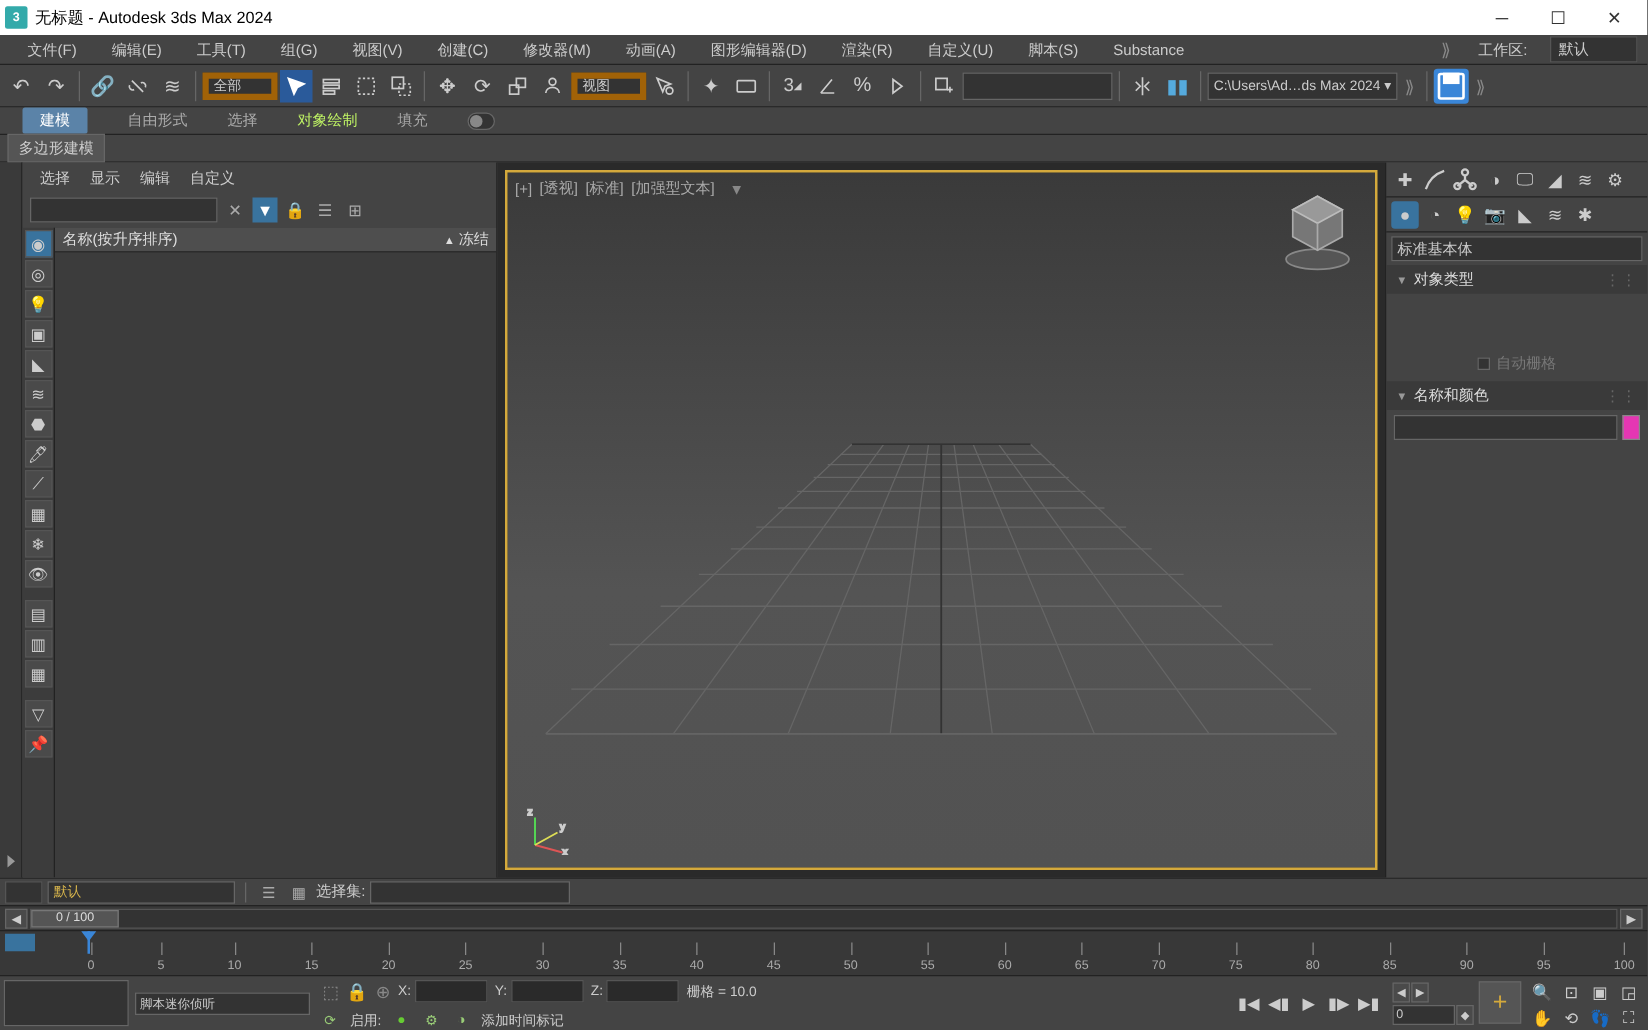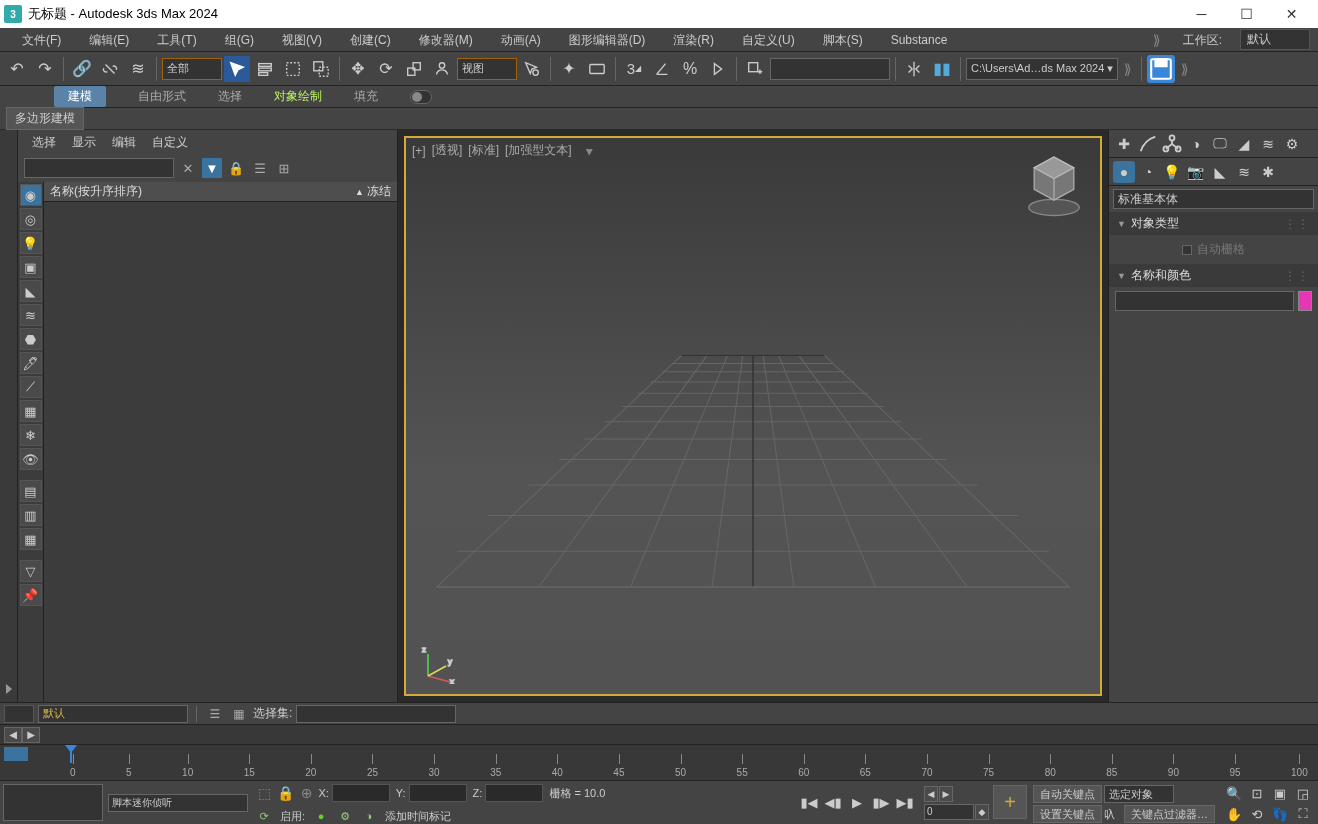--- a/index.html
+++ b/index.html
@@ -17,28 +17,28 @@
 .menubar .right { margin-left:auto; display:flex; align-items:center; gap:4px;}
 .menubar .combo { background:#333; border:1px solid #555; padding:1px 14px 1px 6px; color:#ccc; min-width:70px; font-size:12px;}
 .menubar .arrows{color:#888;font-size:14px;padding:0 4px;}
 
 
 .maintb { height:34px; background:#444; display:flex; align-items:center; padding:0 4px; gap:2px; border-bottom:1px solid #222; }
 .tbbtn { width:26px; height:26px; display:flex; align-items:center; justify-content:center; border:1px solid transparent; color:#ccc; font-size:16px; position:relative; }
 .tbbtn.hl { background:#2a5a9a; }
 .tbbtn svg { width:18px; height:18px; }
 .tbsep { width:1px; height:24px; background:#666; margin:0 3px; }
-.tbcombo { background:#333; border:1px solid #a16207; height:22px; padding:0 16px 0 4px; color:#ccc; min-width:60px; display:flex; align-items:center; font-size:11px;}
+.tbcombo { background:#333; border:5px solid #a16207; height:22px; padding:0 16px 0 4px; color:#ccc; min-width:60px; display:flex; align-items:center; font-size:11px;}
 .tbinput { background:#333; border:1px solid #666; height:22px; width:120px; color:#ccc; padding:0 4px; font-size:11px;}
 .pathbox{background:#333;border:1px solid #666;height:22px;padding:0 4px;color:#ccc;font-size:11px;display:flex;align-items:center;min-width:150px;}
 .bigsave{width:28px;height:28px;background:#3a86d8;border-radius:3px;display:flex;align-items:center;justify-content:center;}
 .dblarrow{color:#888;font-size:14px;padding:0 4px;}
 
 
-.ribbon { height:22px; background:#444; display:flex; align-items:center; padding:0 18px; gap:32px; border-bottom:1px solid #222;margin-left:36px;}
+.ribbon { height:22px; background:#444; display:flex; align-items:center; padding:0 18px; gap:32px; border-bottom:1px solid #222;}
 .ribbon span { color:#aaa;}
 .ribbon .active { background:#5b83a8; color:#fff; padding:2px 14px; border-radius:2px;}
 .ribbon .green{color:#bef264;}
 .ribbon .sw{width:22px;height:14px;background:#333;border:1px solid #666;border-radius:7px;position:relative;}
 .ribbon .sw::after{content:"";position:absolute;width:10px;height:10px;background:#888;border-radius:50%;left:1px;top:1px;}
 
 
 .ribbon2 { height:22px; background:#444; display:flex; align-items:center; padding:0 6px; border-bottom:1px solid #2a2a2a;}
 .ribbon2 .tab { background:#555; border:1px solid #666; padding:2px 8px; color:#ccc;}
 
@@ -80,21 +80,21 @@
 .cmdpanel { width:210px; background:#444; border-left:1px solid #222; display:flex; flex-direction:column;}
 .cp-tabs1 { height:28px; display:flex; align-items:center; padding:0 4px; gap:2px; border-bottom:1px solid #222;}
 .cp-tabs1 div, .cp-tabs2 div { width:22px; height:22px; display:flex; align-items:center; justify-content:center; color:#ccc; font-size:14px;}
 .cp-tabs2 { height:28px; display:flex; align-items:center; padding:0 4px; gap:2px; border-bottom:1px solid #222;}
 .cp-tabs2 .sel { background:#39739e; border-radius:3px;}
 .cp-combo { margin:3px 4px; background:#333; border:1px solid #666; height:20px; display:flex; align-items:center; padding:0 4px; color:#ccc; font-size:12px;}
 .cp-roll-h { background:#3a3a3a;  padding:3px 8px; color:#ddd; display:flex; align-items:center; gap:5px; font-size:12px;}
 .cp-roll-h .tri{font-size:9px;color:#999;}
 .cp-roll-h .dots{margin-left:auto;color:#666;letter-spacing:1px;}
 .cp-roll-body { padding:4px 6px; display:flex; flex-direction:column; gap:4px;}
-.cp-autogrid{color:#777;text-align:center;padding:2px 0;display:flex;align-items:center;justify-content:center;gap:5px;}
+.cp-autogrid{color:#777;text-align:center;padding:2px 0;display:flex;align-items:center;justify-content:center;gap:5px;margin-top:41px;}
 .cp-autogrid .cb{width:10px;height:10px;border:1px solid #666;background:#333;}
 .obj-grid { display:grid; grid-template-columns:1fr 1fr; gap:4px;}
 .obj-btn { background:#555; border:1px solid #666; height:22px; display:flex; align-items:center; justify-content:center; color:#ddd; font-size:12px;}
 .obj-btn.wide{grid-column:1/3;}
 .cp-color-row{display:flex;gap:4px;align-items:center;}
 .cp-name-input{flex:1;background:#333;border:1px solid #666;height:20px;}
 .cp-swatch{width:22px;height:20px;background:#e536b3;border:1px solid #888;}
 
 
 .layerbar { height:22px; background:#444; border-top:1px solid #222; display:flex; align-items:center; padding:0 4px; gap:4px;}
@@ -474,20 +474,23 @@
   <div class="combo">默认</div>
   <div class="sep"></div>
   <div class="ico">☰</div>
   <div class="ico">▦</div>
   <span class="lbl">选择集:</span>
   <input class="selset" style="">
 </div>
 
 <div class="timeslider">
   <div class="btn">◀</div>
+  <div class="track">
+    <div class="knob">0 / 100</div>
+  </div>
   <div class="btn">▶</div>
 </div>
 
 <div class="timeruler">
   <div class="ind"></div>
   <div class="marker"></div>
   <div class="ticks">
     <span>0</span>
     <span>5</span>
     <span>10</span>
@@ -558,31 +561,20 @@
     <div class="r">
         <div class="arr">◀</div>
         <div class="arr">▶</div>
       </div>
     <div class="r">
         <input value="0" style="">
         <div class="arr">◆</div>
       </div>
   </div>
   <div class="bigkey">+</div>
-  <div class="keyctrl">
-    <div class="r">
-      <div class="btn">自动关键点</div>
-      <div class="combo">选定对象</div>
-    </div>
-    <div class="r">
-      <div class="btn">设置关键点</div>
-      <div class="ico" style="width:18px;">叺</div>
-      <div class="btn">关键点过滤器…</div>
-    </div>
-  </div>
   <div class="navgrid">
     <div>🔍</div>
     <div>⊡</div>
     <div>▣</div>
     <div>◲</div>
     <div>✋</div>
     <div>⟲</div>
     <div>👣</div>
     <div>⛶</div>
   </div>

